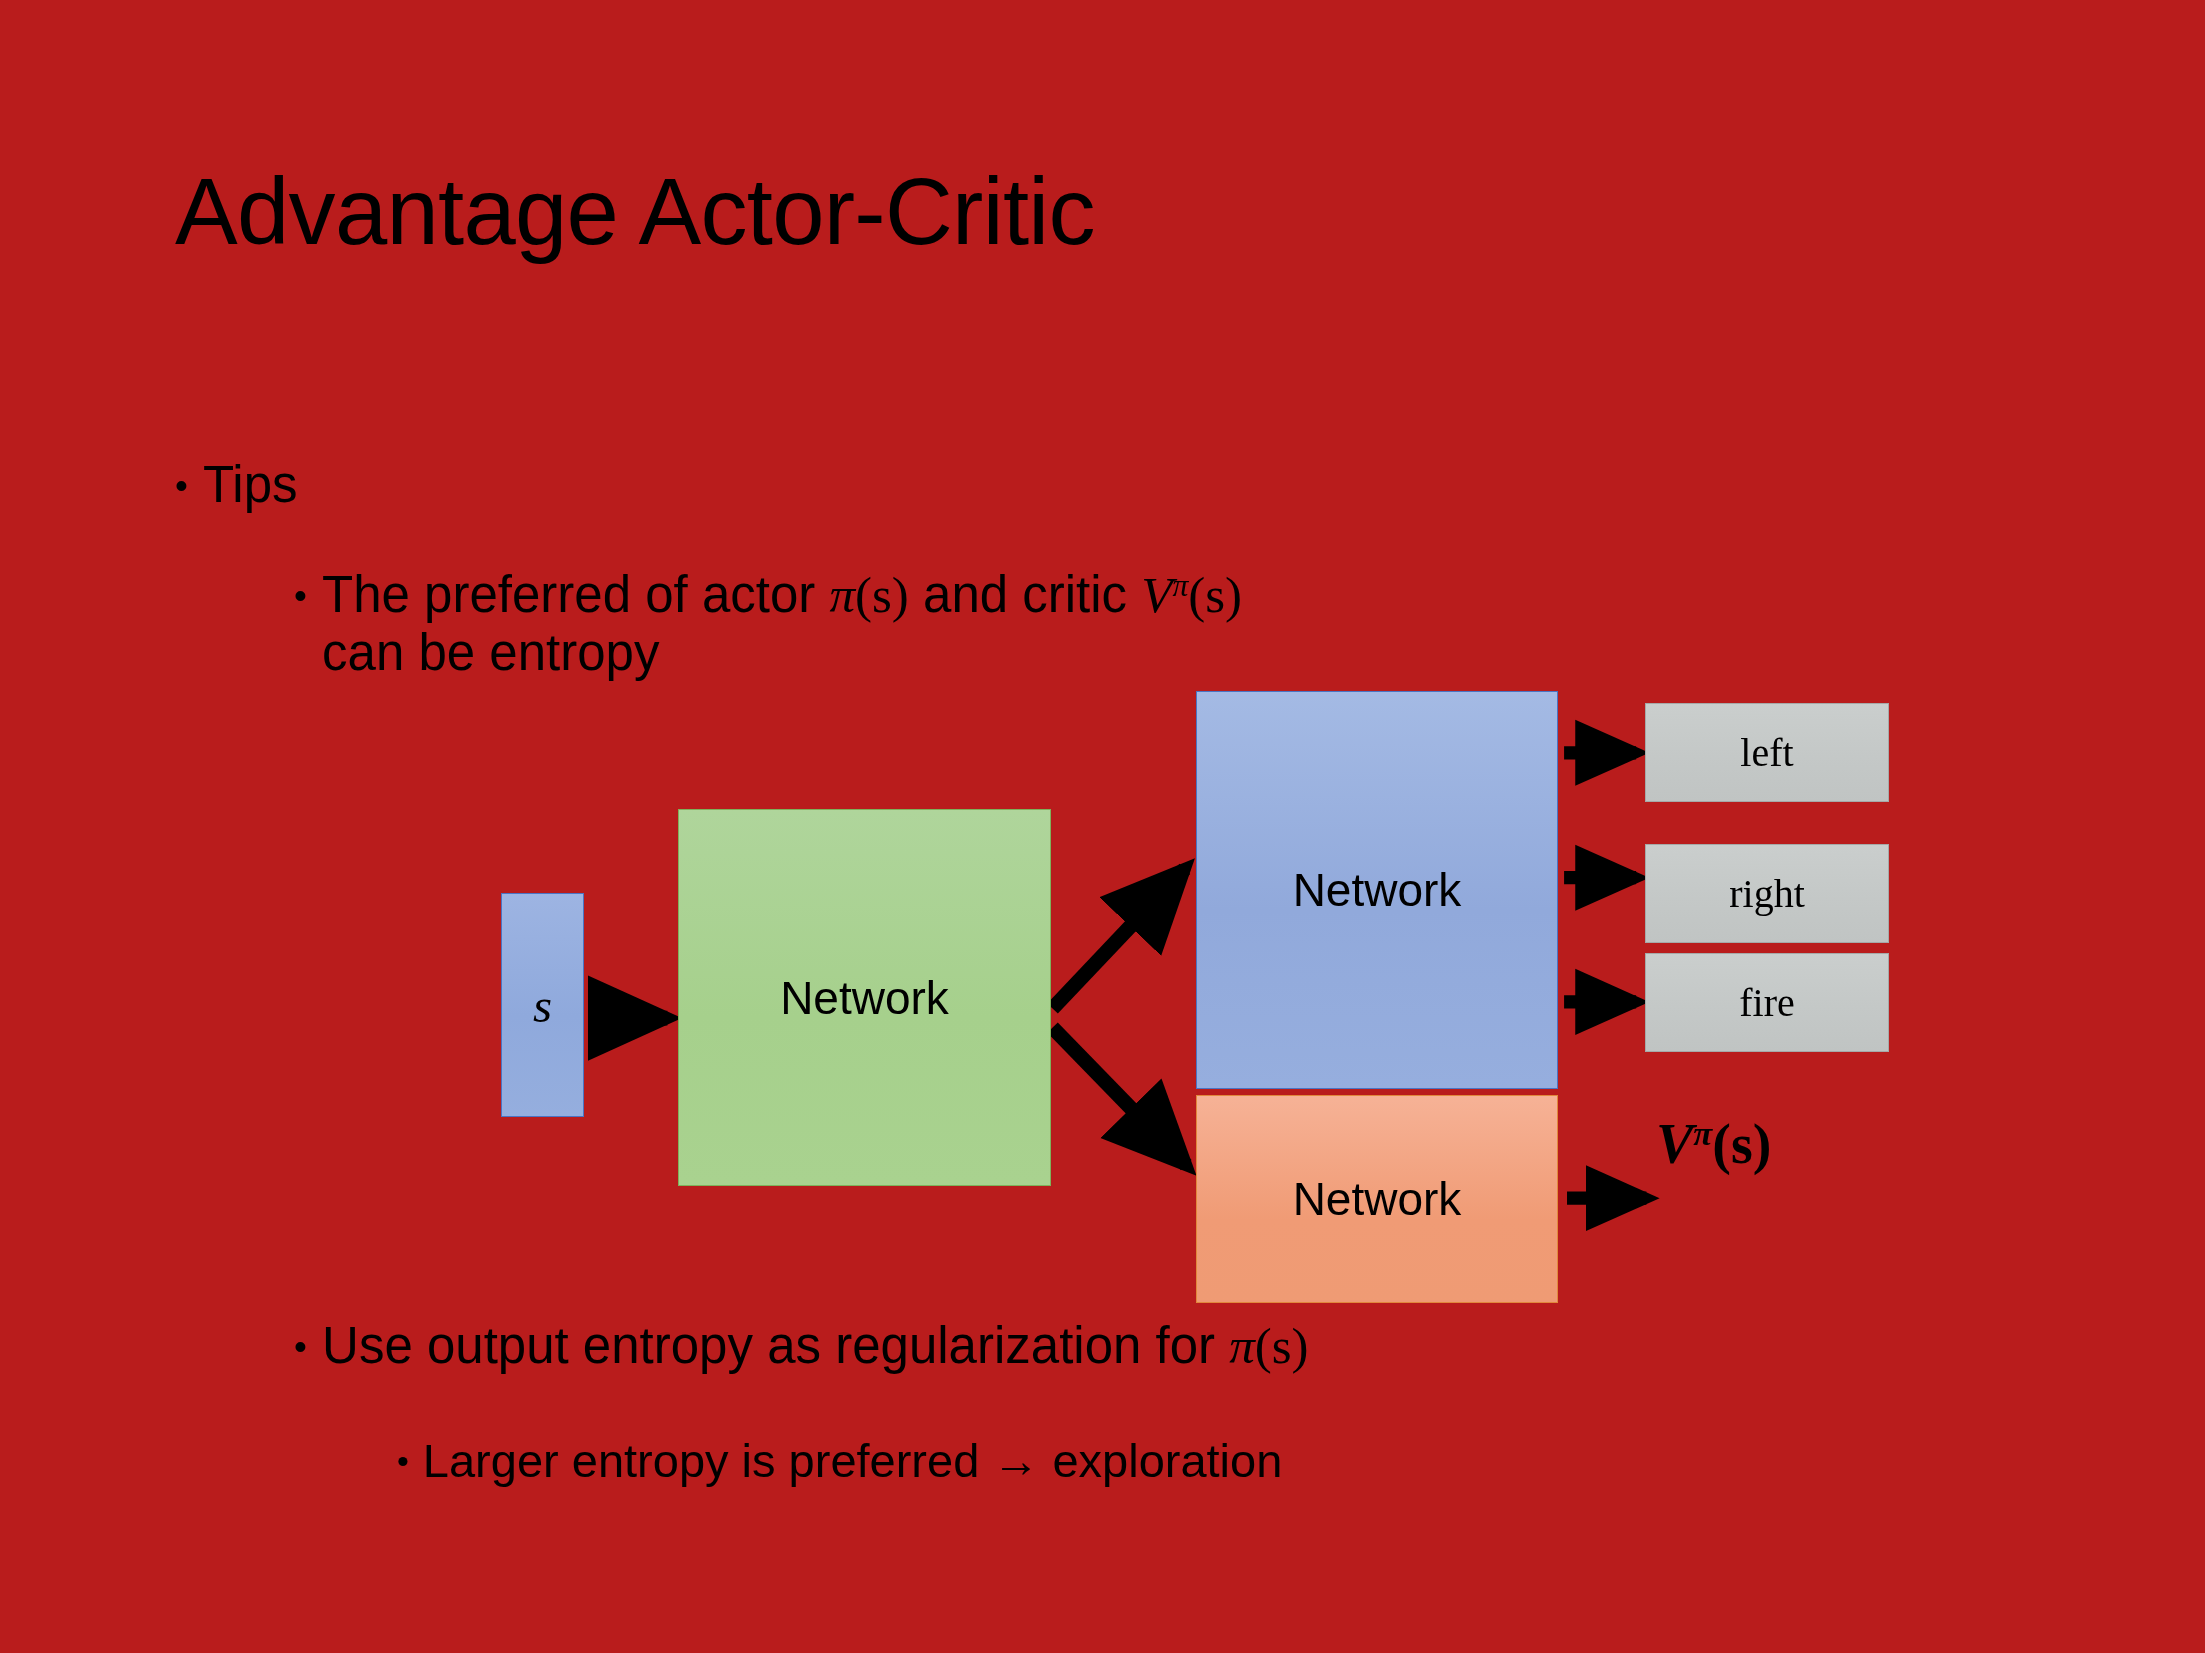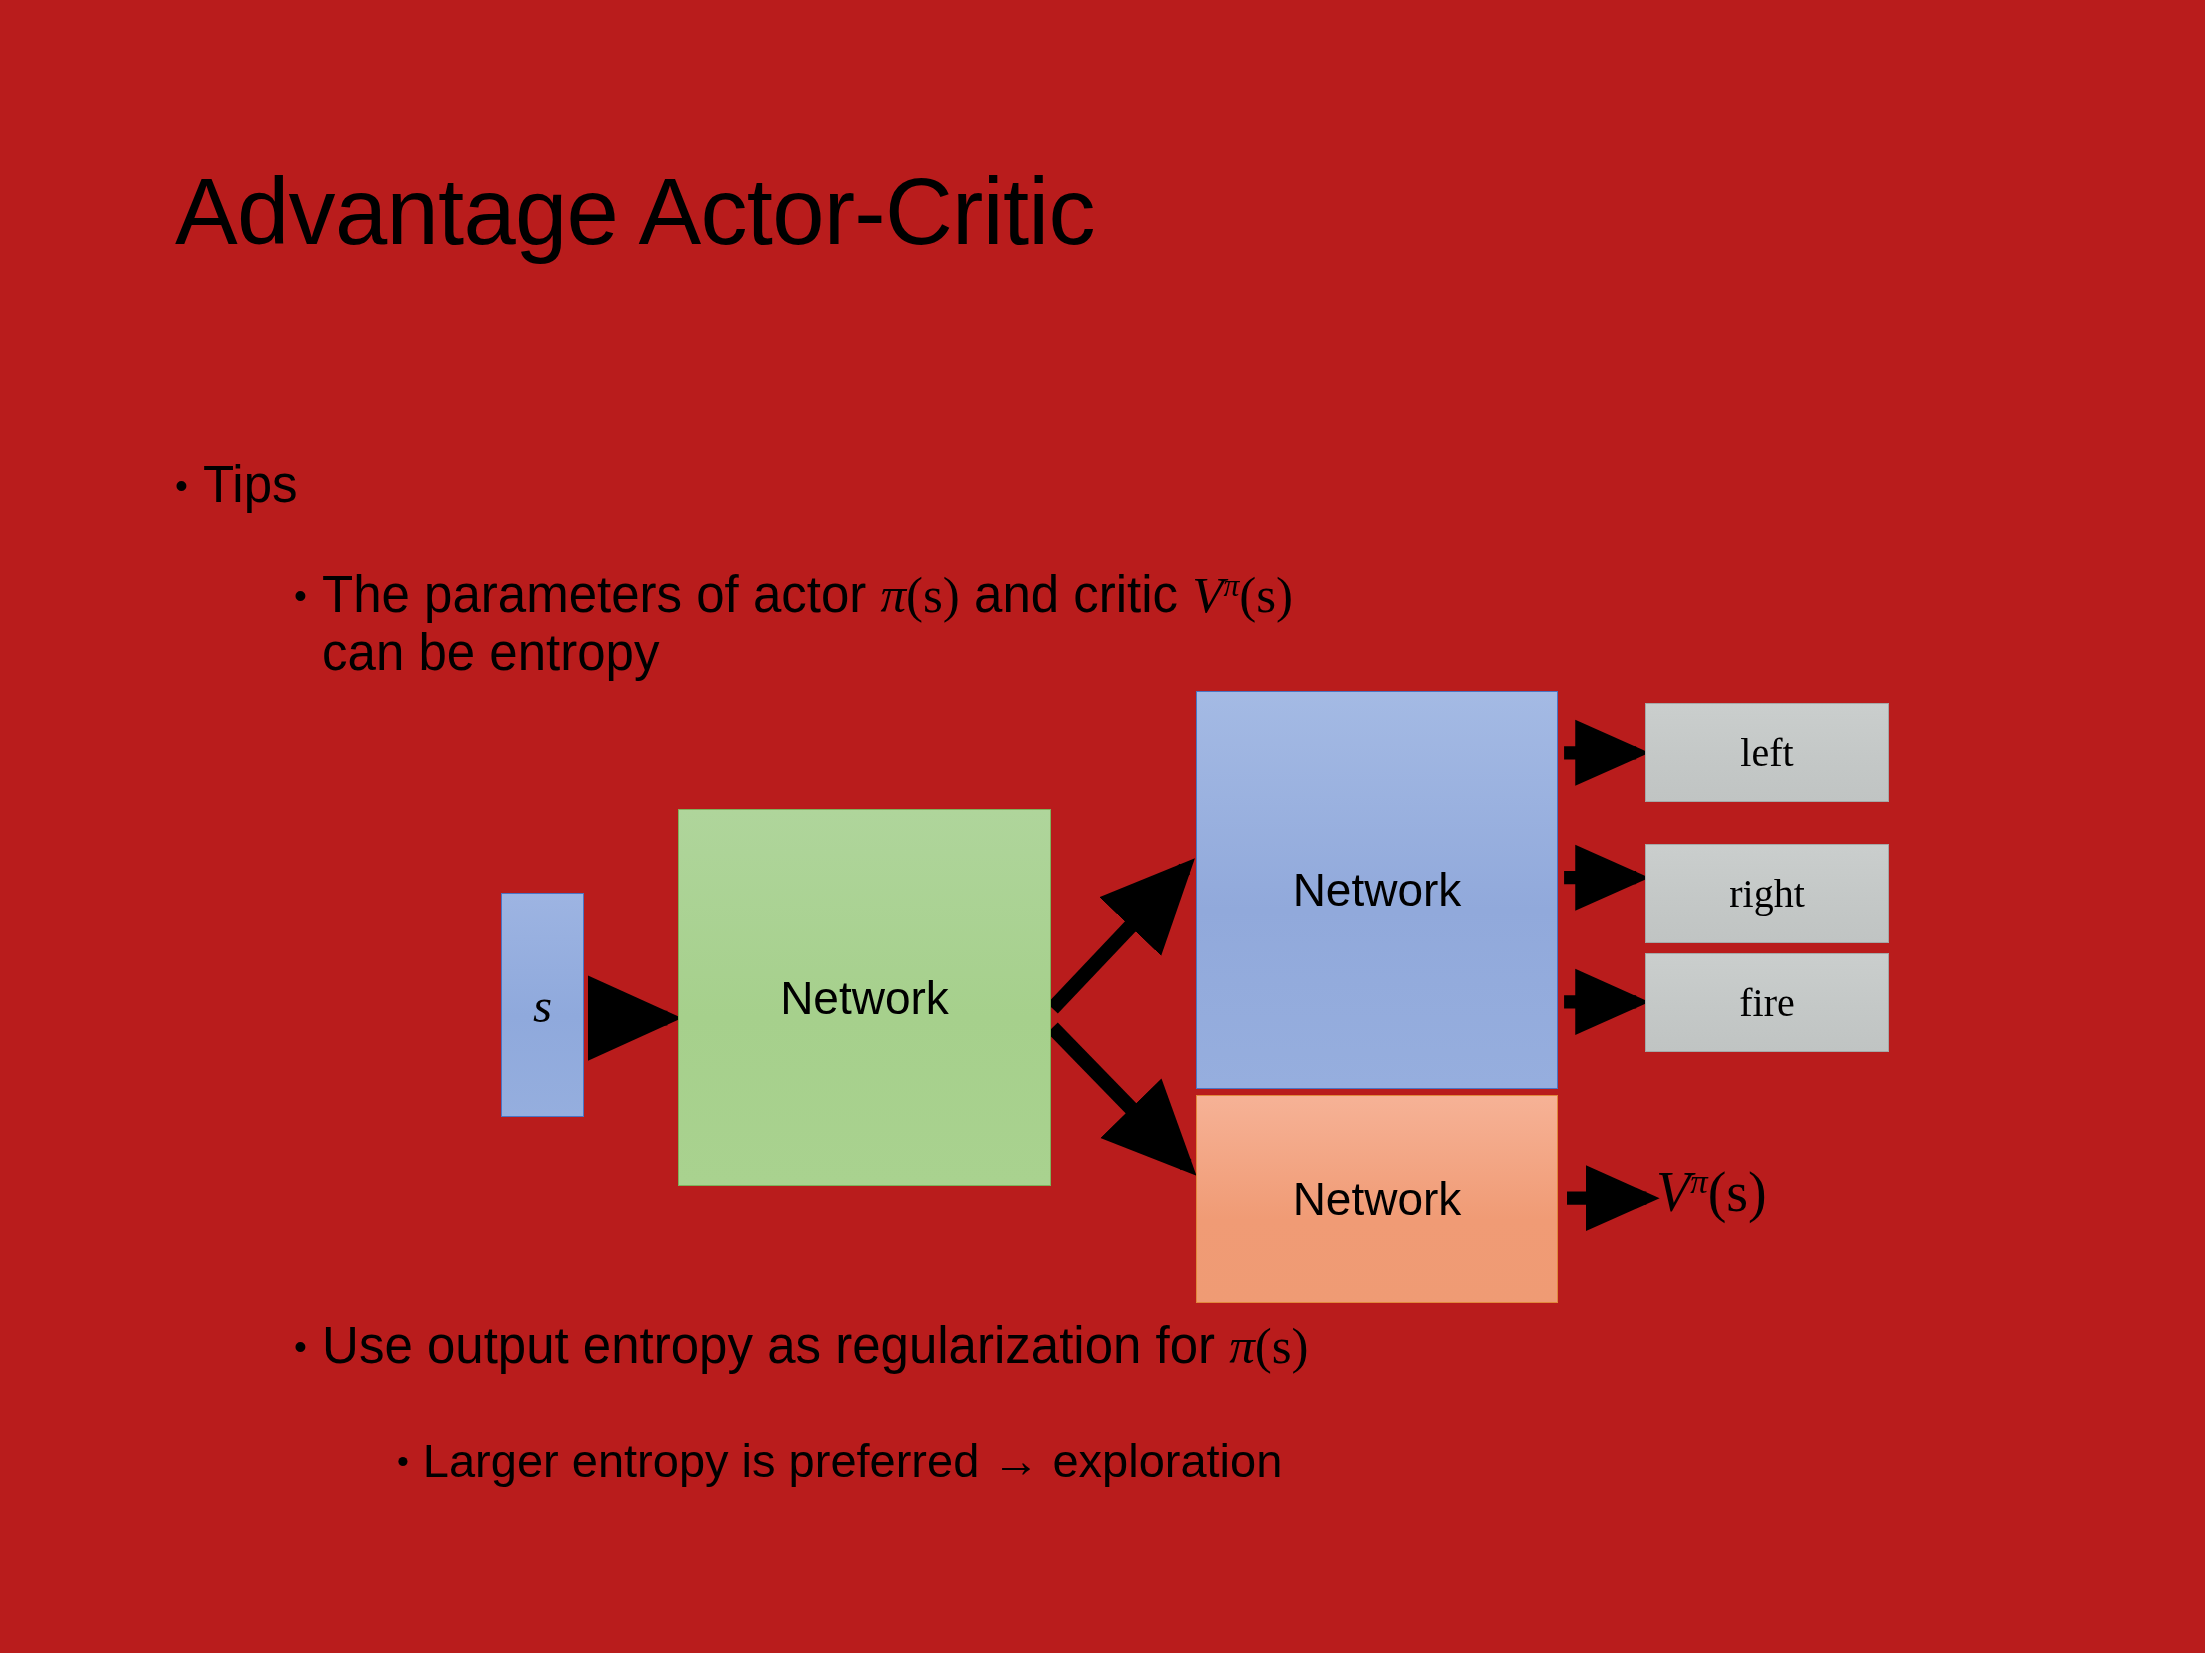--- a/index.html
+++ b/index.html
@@ -156,24 +156,25 @@
     font-size: 40px;
     color: #000;
   }
   #out-left  { left: 1645px; top: 703px;  width: 244px; height: 99px; }
   #out-right { left: 1645px; top: 844px; width: 244px; height: 99px; }
   #out-fire  { left: 1645px; top: 953px; width: 244px; height: 99px; justify-content: center; }
 
   #v-output {
     position: absolute;
     left: 1656px;
-    top: 1164px;
+    top: 1116px;
     font-size: 56px;
     white-space: nowrap;
     line-height: 1;
+    font-weight: bold;
   }
 
   svg.arrows {
     position: absolute;
     left: 0; top: 0;
     width: 2205px; height: 1654px;
     overflow: visible;
   }
 </style>
 </head>
@@ -182,21 +183,21 @@
 <div id="slide">
 
   <div id="slide-title">Advantage Actor-Critic</div>
 
   <div class="bullet-l1" id="b-tips">
     <span class="dot"></span><span>Tips</span>
   </div>
 
   <div class="bullet-l2" id="b-params">
     <div style="white-space:nowrap;">
-      <span class="dot"></span><span>The parameters of actor </span><span class="mgreek">π</span><span class="mpar">(s)</span><span> and critic </span><span class="mi">V</span><span class="msup">π</span><span class="mpar">(s)</span>
+      <span class="dot"></span><span>The preferred of actor </span><span class="mgreek">π</span><span class="mpar">(s)</span><span> and critic </span><span class="mi">V</span><span class="msup">π</span><span class="mpar">(s)</span>
     </div>
     <div style="padding-left:0.55em; white-space:nowrap;">
       <span>can be entropy</span>
     </div>
   </div>
 
   <div id="diagram">
 
     <svg class="arrows" viewBox="0 0 3000 2250" xmlns="http://www.w3.org/2000/svg">
       <defs>

